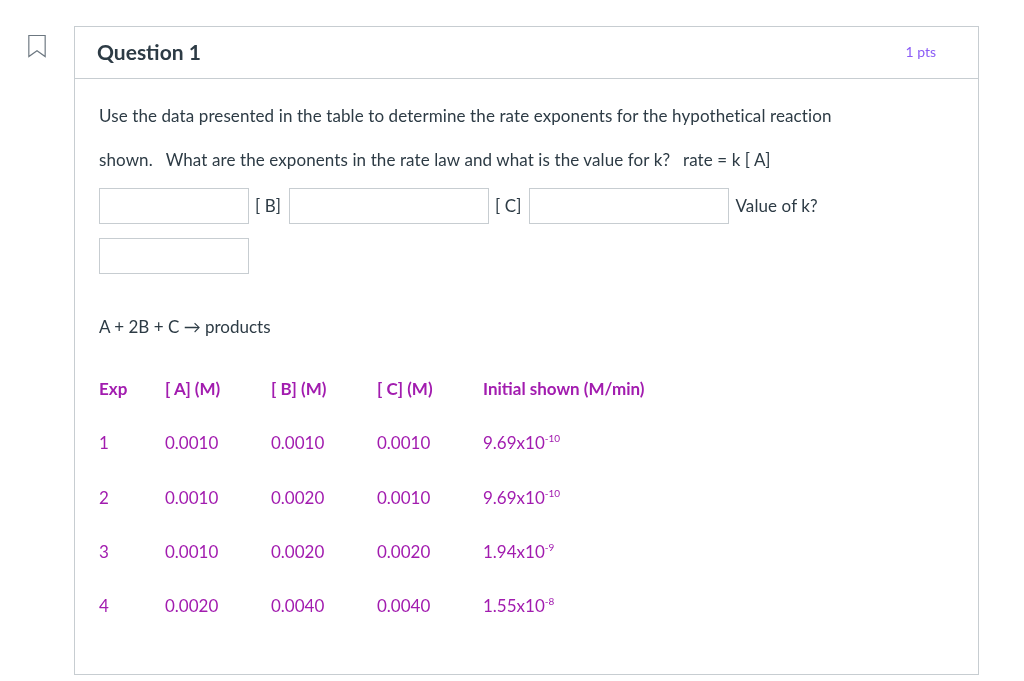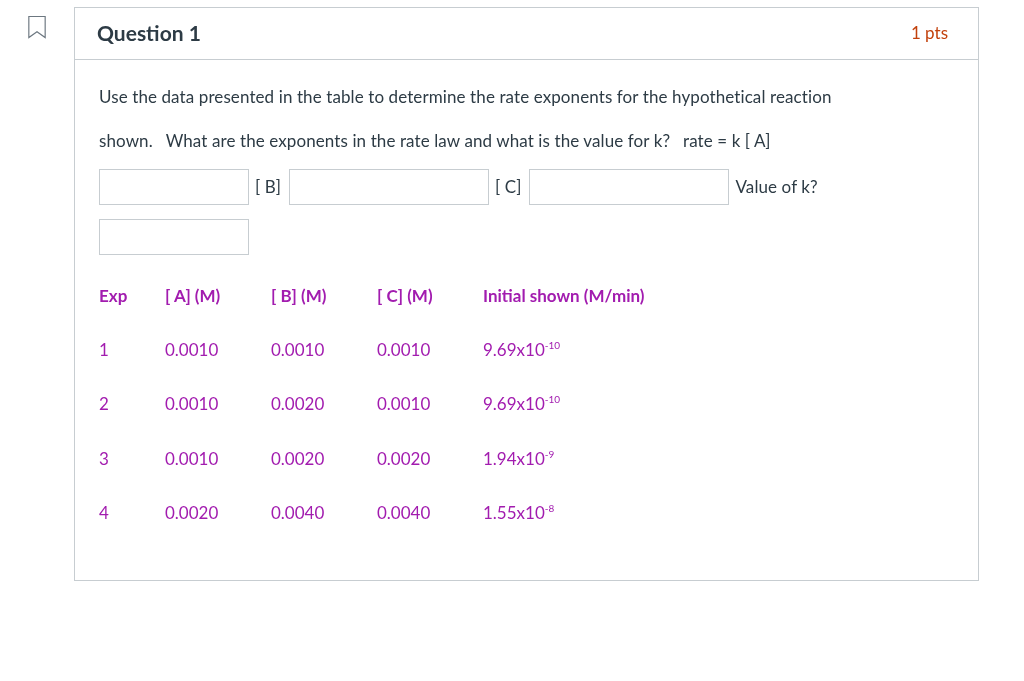--- a/index.html
+++ b/index.html
@@ -10,21 +10,21 @@
     height: 681px;
     font-family: "Lato", "Helvetica Neue", Arial, sans-serif;
     color: #2d3b45;
     box-sizing: border-box;
   }
   *, *:before, *:after { box-sizing: inherit; }
 
   .outer {
     display: flex;
     align-items: flex-start;
-    padding-top: 7px;
+    padding-top: 26px;
   }
 
   .bookmark-icon {
     width: 74px;
     flex: 0 0 74px;
     display: flex;
     justify-content: center;
     padding-top: 6px;
   }
   .bookmark-icon svg {
@@ -46,23 +46,23 @@
     align-items: center;
     padding: 12px 22px 14px 22px;
     border-bottom: 1px solid #c7cdd1;
   }
   .q-header .title {
     font-weight: 700;
     font-size: 21px;
     color: #2d3b45;
   }
   .q-header .points {
-    font-size: 17px;
-    color: #c2410c;
-    margin-right:8px;
+    font-size: 14px;
+    color: #8b5cf6;
+    margin-right:20px;
   }
 
   .q-body {
     padding: 24px 24px 40px 24px;
     font-size: 17px;
     color: #2d3b45;
     line-height: 1.55;
   }
 
   .prompt {
@@ -148,20 +148,21 @@
           <input class="blank-input wider" type="text" style="">
           <span class="lbl">[ C]</span>
           <input class="blank-input wider" type="text" style="">
           <span class="lbl">Value of k?</span>
         </div>
         <div class="answer-row">
           <input class="blank-input" type="text" style="">
         </div>
       </div>
 
+      <div class="reaction">A + 2B + C → products</div>
 
       <table class="data-table">
         <thead>
           <tr>
             <th class="col-exp">Exp</th>
             <th class="col-a">[ A] (M)</th>
             <th class="col-b">[ B] (M)</th>
             <th class="col-c">[ C] (M)</th>
             <th class="col-rate">Initial shown (M/min)</th>
           </tr>

